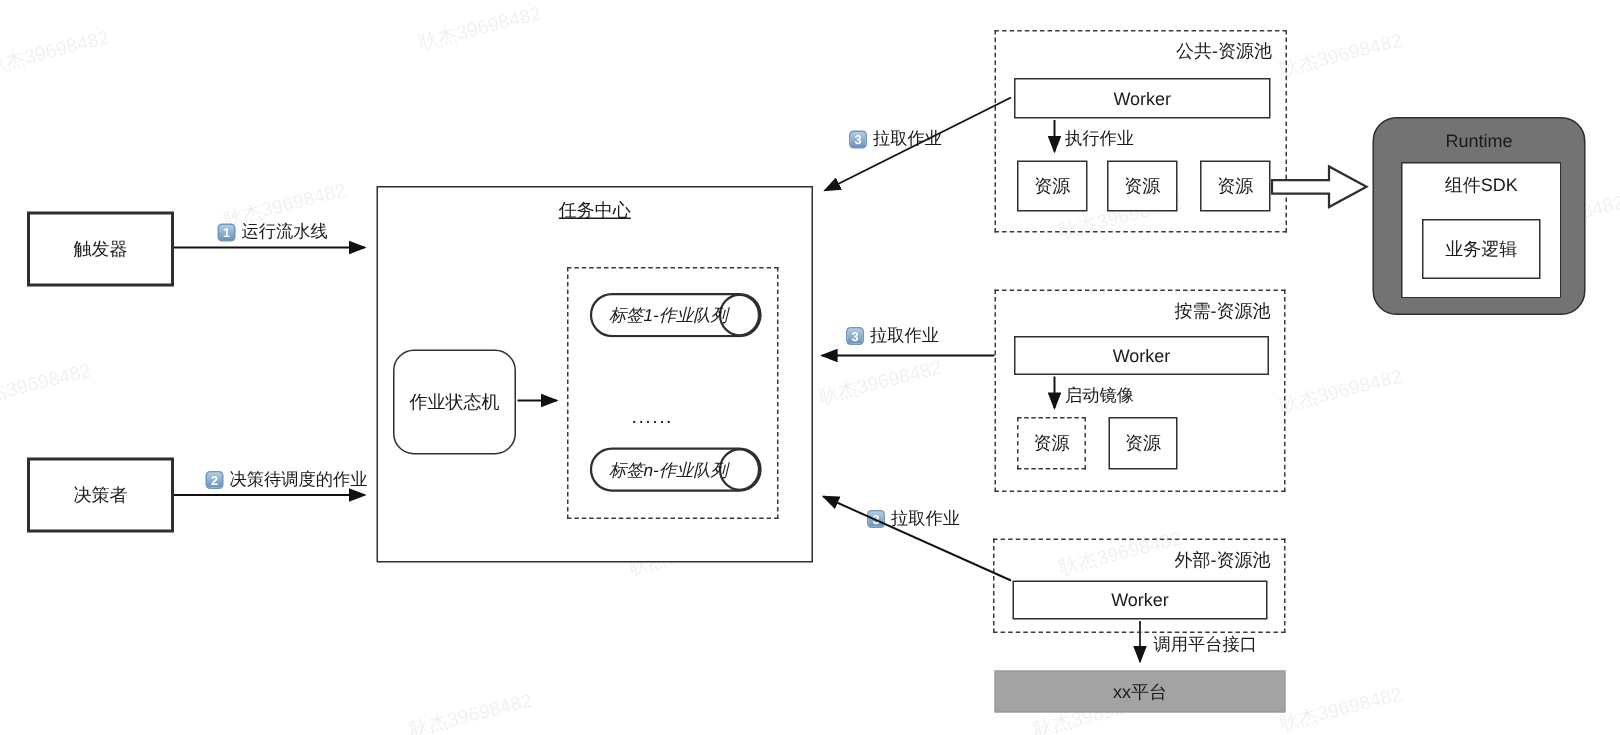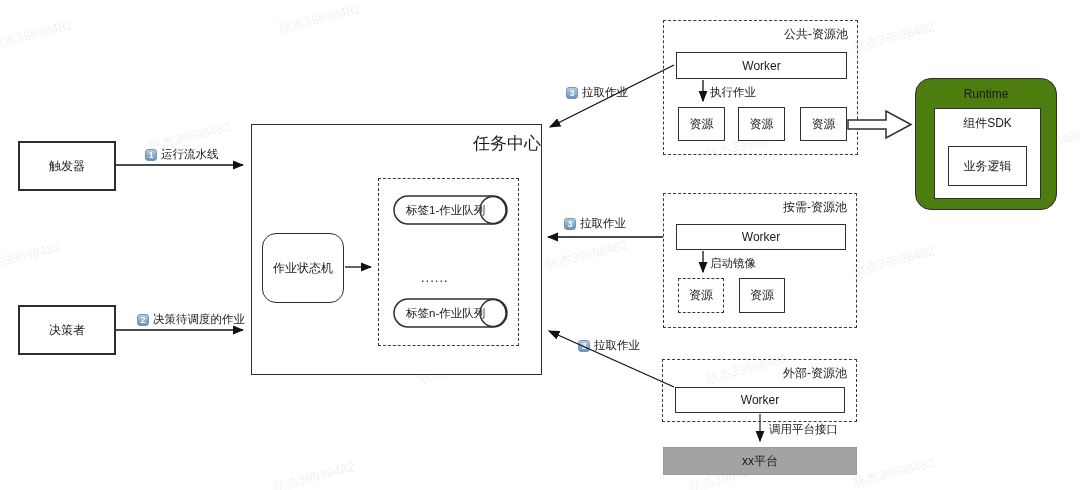--- a/index.html
+++ b/index.html
@@ -11,36 +11,36 @@
     position:absolute;font-size:13px;color:rgba(0,0,0,0.06);
     transform:rotate(-14deg);white-space:nowrap;z-index:0;user-select:none;
   }
   .box{position:absolute;background:#fff;border:2px solid #2f2f2f;box-sizing:border-box;
     display:flex;align-items:center;justify-content:center;font-size:12px;z-index:1;}
   .thin{border-width:1.5px;}
   .container-box{position:absolute;background:#fff;border:1.5px solid #2f2f2f;box-sizing:border-box;z-index:1;}
   .dashed{border:1.2px dashed #3a3a3a;background:transparent;}
   .pool{position:absolute;border:1.2px dashed #3a3a3a;box-sizing:border-box;z-index:1;background:transparent;}
   .pool-title{position:absolute;top:5px;right:9px;font-size:12px;}
-  .center-title{position:absolute;top:7px;left:0;right:0;text-align:right;font-size:17px;}
+  .center-title{position:absolute;top:7px;left:0;right:0;text-align:center;font-size:12px;text-decoration:underline;}
   .rounded{border-radius:14px;}
   .label{position:absolute;font-size:11.5px;display:flex;align-items:center;gap:4px;z-index:2;white-space:nowrap;}
   .badge{
     display:inline-flex;width:12px;height:12px;border-radius:3px;box-sizing:border-box;
     background:linear-gradient(180deg,#b3cde2 0%,#6a93bc 100%);
     border:1px solid #7296ba;color:#fff;font-size:8.5px;font-weight:bold;
     align-items:center;justify-content:center;flex:0 0 auto;
   }
-  .queue{position:absolute;z-index:1;}
+  .queue{position:absolute;z-index:1;font-style:italic;}
   .queue-label{position:absolute;left:13px;top:0;height:30px;display:flex;align-items:center;font-size:11.5px;z-index:2;}
   .dots{position:absolute;font-size:13px;letter-spacing:1px;z-index:1;}
   svg.overlay{position:absolute;left:0;top:0;z-index:3;pointer-events:none;}
   .gray-box{position:absolute;background:#a3a3a3;border:1px solid #9a9a9a;box-sizing:border-box;
     display:flex;align-items:center;justify-content:center;font-size:12px;z-index:1;}
-  .runtime{position:absolute;background:#4d7c0f;border:1.5px solid #2f2f2f;border-radius:16px;box-sizing:border-box;z-index:1;}
+  .runtime{position:absolute;background:#737373;border:1.5px solid #2f2f2f;border-radius:16px;box-sizing:border-box;z-index:1;}
 </style>
 </head>
 <body>
 
 <div class="canvas">
 
   <div class="wm" style="left:-10px;top:26px">耿杰39698482</div>
   <div class="wm" style="left:278px;top:10px">耿杰39698482</div>
   <div class="wm" style="left:148px;top:128px">耿杰39698482</div>
   <div class="wm" style="left:418px;top:136px">耿杰39698482</div>

